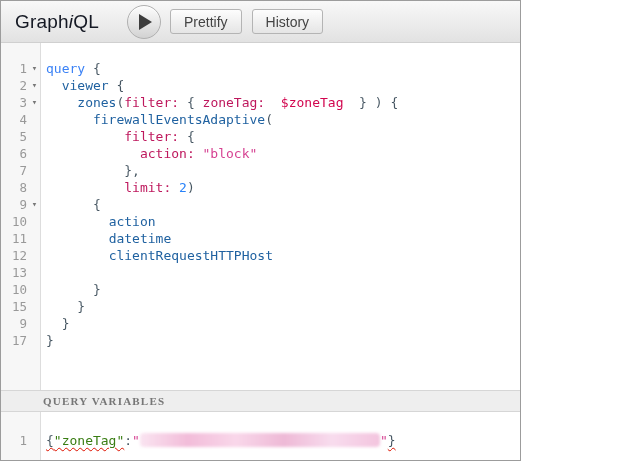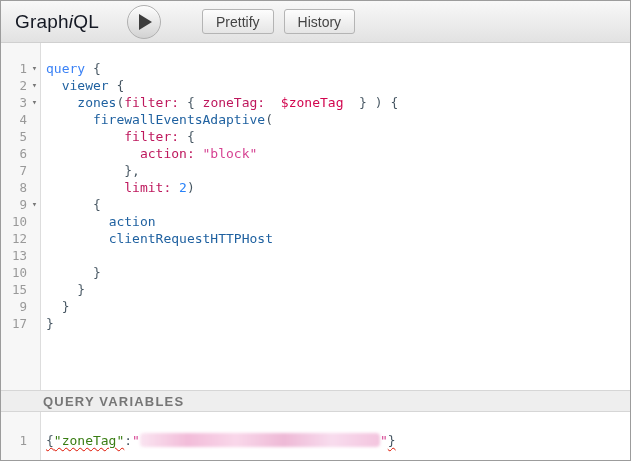--- a/index.html
+++ b/index.html
@@ -1,18 +1,18 @@
 <!DOCTYPE html>
 <html><head>
 <meta charset="utf-8">
 <style>
   * { margin:0; padding:0; box-sizing:border-box; }
   html,body { width:631px; height:461px; background:#fff; }
   .app {
-    width:631px; height:461px;
+    width:521px; height:461px;
     border:1px solid #9c9c9c;
     font-family:"Liberation Sans","DejaVu Sans",sans-serif;
     display:flex; flex-direction:column;
     background:#fff; overflow:hidden;
   }
   
   .toolbar {
     height:42px; flex:0 0 42px;
     background:linear-gradient(#f8f8f8,#e2e2e2);
     border-bottom:1px solid #d0d0d0;
@@ -31,21 +31,21 @@
     cursor:pointer;
   }
   .play-icon {
     width:0; height:0;
     border-left:13px solid #3d3d3d;
     border-top:8px solid transparent;
     border-bottom:8px solid transparent;
     margin-left:4px;
   }
   .tb-button {
-    margin-left:41px;
+    margin-left:9px;
     height:25px; padding:0 13px;
     background:linear-gradient(#fdfdfd,#e5e5e5);
     border:1px solid #b4b4b4; border-radius:3px;
     font-family:"Liberation Sans","DejaVu Sans",sans-serif;
     font-size:14px; color:#444;
     cursor:pointer;
   }
   .tb-button + .tb-button { margin-left:10px; }
   
   .query-editor {
@@ -97,22 +97,23 @@
   .var-title {
     flex:0 0 22px; height:22px;
     background:#eeeeee;
     border-top:1px solid #d6d6d6;
     border-bottom:1px solid #d6d6d6;
     display:flex; align-items:center;
     padding-left:42px;
     cursor:row-resize;
   }
   .var-title span {
-    font-size:13px; font-weight:bold; color:#767676;
+    font-size:11px; font-weight:bold; color:#767676;
     letter-spacing:1.2px;
+    font-family:Liberation Serif, serif;
   }
   .var-editor {
     flex:1 1 auto; position:relative; background:#fff;
     overflow:hidden; padding-top:20px;
   }
 </style>
 </head>
 <body>
 
 <div class="app">
@@ -173,20 +174,25 @@
           <span class="line-num">9</span>
           <span class="fold">▾</span>
           <span class="code-text"><span class="tk-p">      {</span></span>
         </div>
         <div class="code-line">
           <span class="line-num">10</span>
           <span class="fold"></span>
           <span class="code-text"><span class="tk-p">        </span><span class="tk-prop">action</span></span>
         </div>
         <div class="code-line">
+          <span class="line-num">11</span>
+          <span class="fold"></span>
+          <span class="code-text"><span class="tk-p">        </span><span class="tk-prop">datetime</span></span>
+        </div>
+        <div class="code-line">
           <span class="line-num">12</span>
           <span class="fold"></span>
           <span class="code-text"><span class="tk-p">        </span><span class="tk-prop">clientRequestHTTPHost</span></span>
         </div>
         <div class="code-line">
           <span class="line-num">13</span>
           <span class="fold"></span>
         </div>
         <div class="code-line">
           <span class="line-num">10</span>

